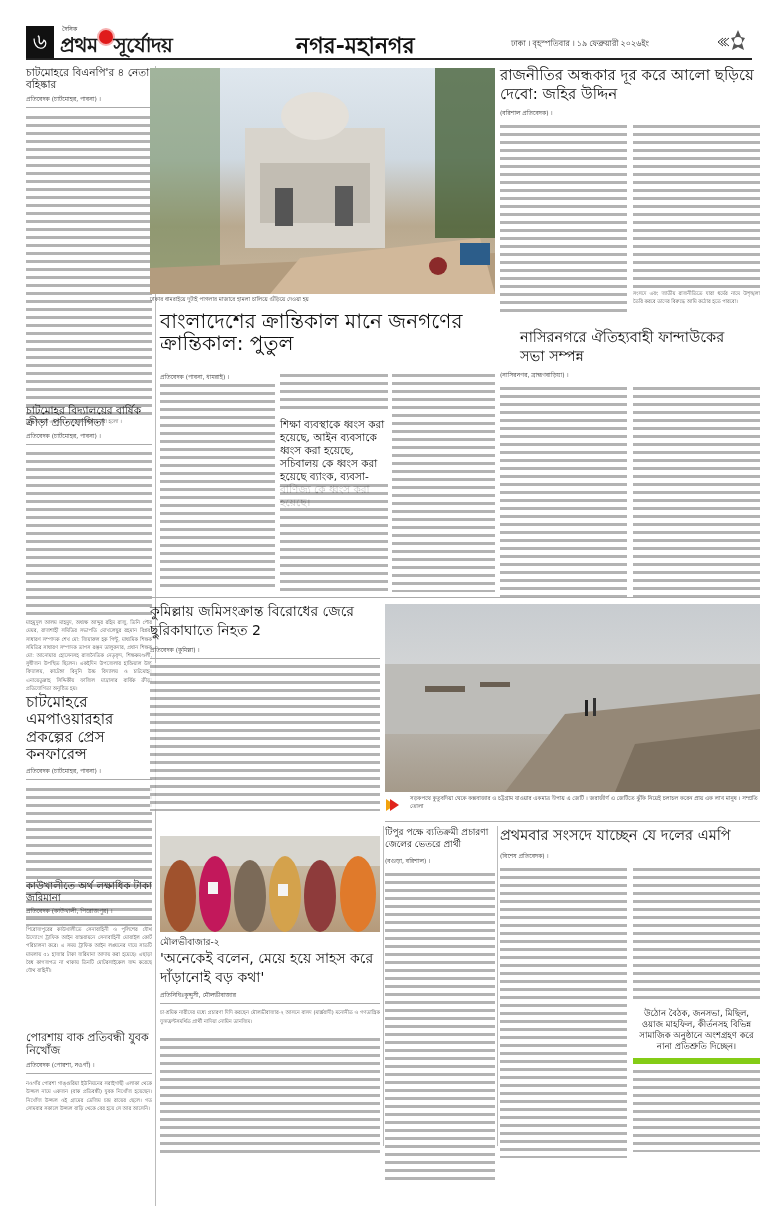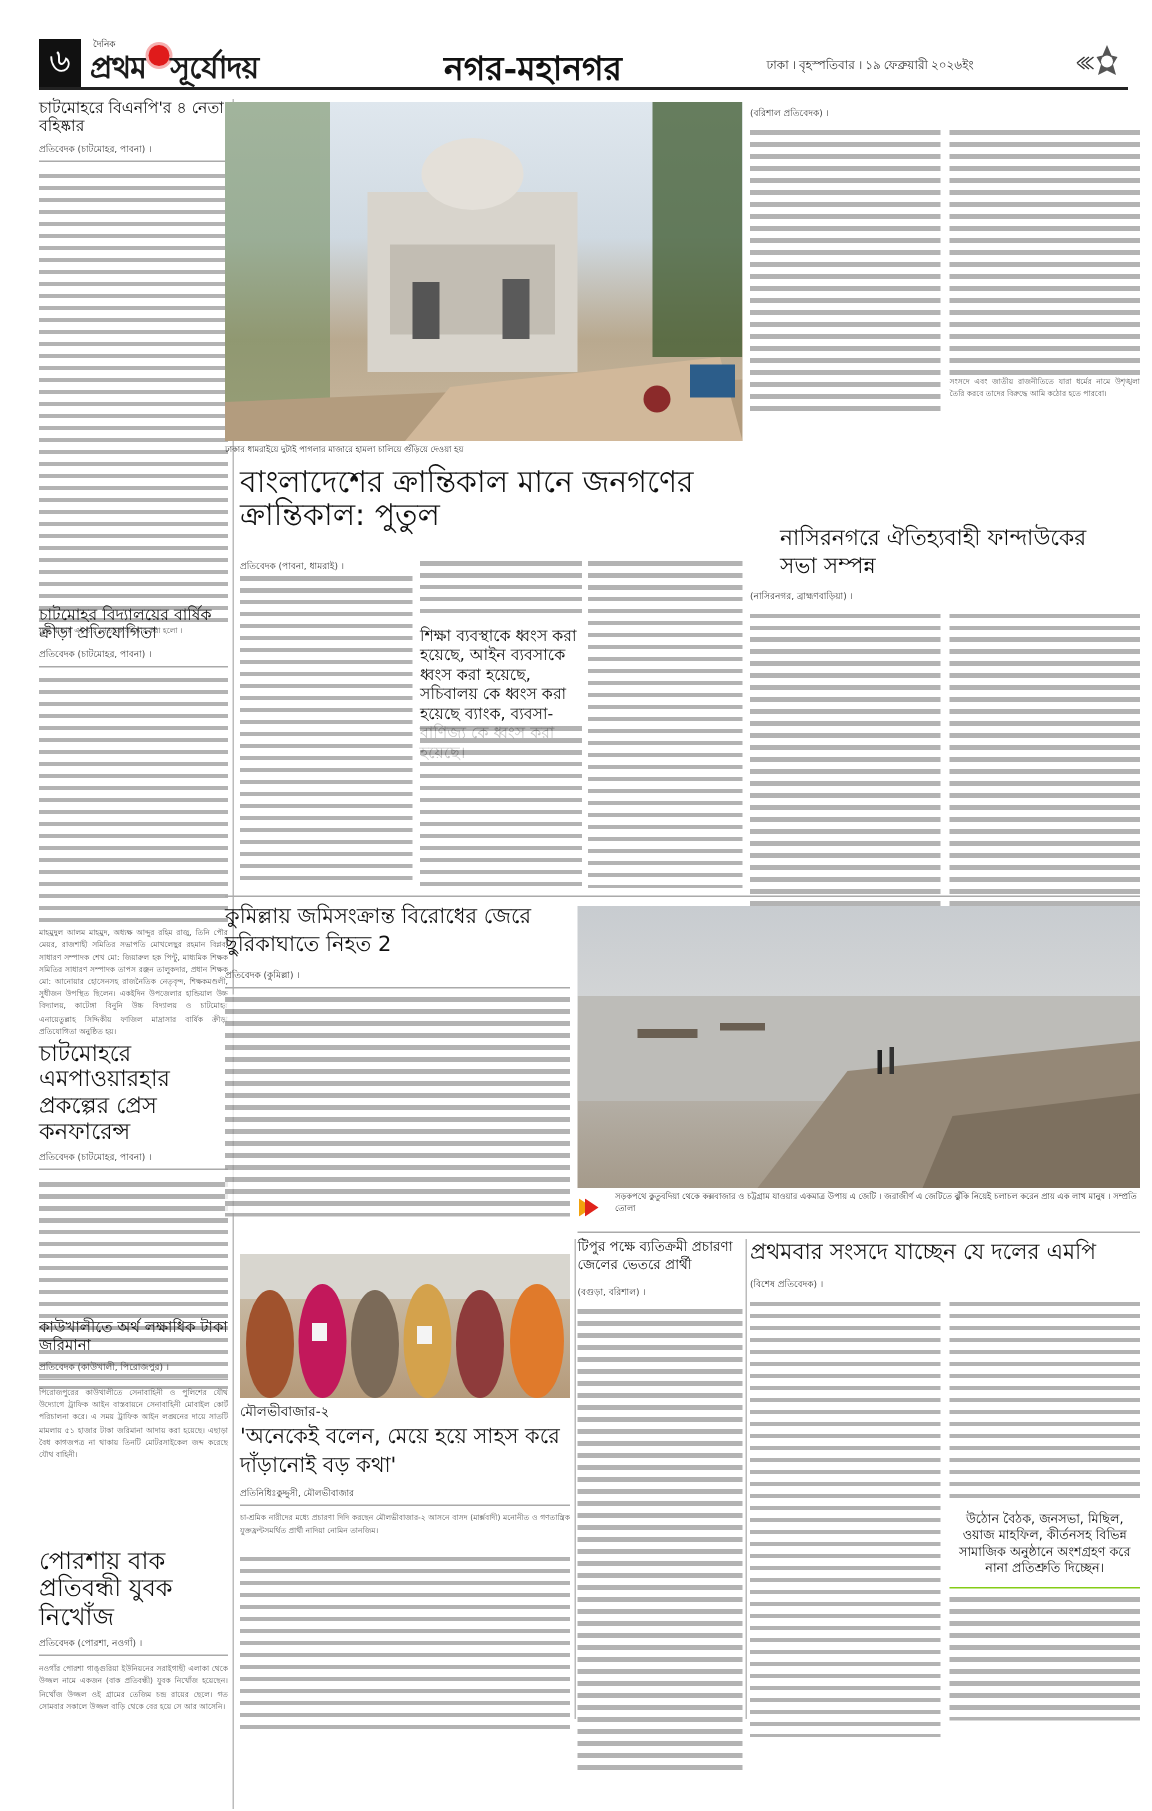--- a/index.html
+++ b/index.html
@@ -63,21 +63,21 @@
   <div class="lines" style="height:140px;margin-top:6px"></div>
 </div>
 
 <div class="abs" style="left:26px;top:880px;width:126px">
   <div class="headline" style="font-size:10px">কাউখালীতে অর্থ লক্ষাধিক টাকা জরিমানা</div>
   <div class="byline" style="margin-top:3px">প্রতিবেদক (কাউখালী, পিরোজপুর) ।</div>
   <div class="body-text" style="height:108px;margin-top:5px">পিরোজপুরের কাউখালীতে সেনাবাহিনী ও পুলিশের যৌথ উদ্যোগে ট্রাফিক আইন বাস্তবায়নে সেনাবাহিনী মোবাইল কোর্ট পরিচালনা করে। এ সময় ট্রাফিক আইন লঙ্ঘনের দায়ে সাতটি মামলায় ৫১ হাজার টাকা জরিমানা আদায় করা হয়েছে। এছাড়া বৈধ কাগজপত্র না থাকায় তিনটি মোটরসাইকেল জব্দ করেছে যৌথ বাহিনী।</div>
 </div>
 
 <div class="abs" style="left:26px;top:1032px;width:126px">
-  <div class="headline" style="font-size:16px">পোরশায় বাক প্রতিবন্ধী যুবক নিখোঁজ</div>
+  <div class="headline" style="font-size:11px">পোরশায় বাক প্রতিবন্ধী যুবক নিখোঁজ</div>
   <div class="byline" style="margin-top:3px">প্রতিবেদক (পোরশা, নওগাঁ) ।</div>
   <div class="body-text" style="height:110px;margin-top:5px">নওগাঁর পোরশা গাঙ্গুরিয়া ইউনিয়নের সরাইগাছী এলাকা থেকে উজ্জল নামে একজন (বাক প্রতিবন্ধী) যুবক নিখোঁজ হয়েছেন। নিখোঁজ উজ্জল ওই গ্রামের তেজিম চন্দ্র রায়ের ছেলে। গত সোমবার সকালে উজ্জল বাড়ি থেকে বের হয়ে সে আর আসেনি।</div>
 </div>
 
 <div class="abs vrule" style="left:155px;top:66px;height:1140px"></div>
 
 <div class="abs photo" style="left:150px;top:68px;width:345px;height:226px;background:linear-gradient(180deg,#dfe7ee 0%,#cfd9e1 40%,#b9a98f 70%,#c9b79d 100%)">
   <svg width="345" height="226">
     <rect x="0" y="0" width="70" height="226" fill="#6f8a5a" opacity=".55"></rect>
     <rect x="285" y="0" width="60" height="170" fill="#3e5a2e" opacity=".75"></rect>
@@ -88,41 +88,42 @@
     <rect x="185" y="118" width="18" height="40" fill="#5a5a5a"></rect>
     <polygon points="0,200 345,185 345,226 0,226" fill="#b39c7e"></polygon>
     <polygon points="150,190 330,170 345,226 120,226" fill="#d1b89a"></polygon>
     <rect x="310" y="175" width="30" height="22" fill="#2c5d8a"></rect>
     <circle cx="288" cy="198" r="9" fill="#8b2a2a"></circle>
   </svg>
 </div>
 <div class="abs caption" style="left:150px;top:296px;width:345px">ঢাকার ধামরাইয়ে দুটাই পাগলার মাজারে হামলা চালিয়ে গুঁড়িয়ে দেওয়া হয়</div>
 
 <div class="abs" style="left:500px;top:66px;width:260px">
+  <div class="headline" style="font-size:15px;line-height:19px">রাজনীতির অন্ধকার দূর করে আলো ছড়িয়ে দেবো: জহির উদ্দিন</div>
   <div class="byline" style="margin-top:4px;border:none">(বরিশাল প্রতিবেদক) ।</div>
   <div style="display:flex;gap:6px;margin-top:2px">
     <div class="lines" style="width:127px;height:190px"></div>
     <div style="width:127px">
       <div class="lines" style="height:166px"></div>
       <div class="body-text" style="height:24px">সংসদে এবং জাতীয় রাজনীতিতে যারা ধর্মের নামে উশৃঙ্খলা তৈরি করবে তাদের বিরুদ্ধে আমি কঠোর হতে পারবো।</div>
     </div>
   </div>
 </div>
 
 <div class="abs" style="left:160px;top:310px;width:330px">
   <div class="headline" style="font-size:20px;line-height:22px">বাংলাদেশের ক্রান্তিকাল মানে জনগণের ক্রান্তিকাল: পুতুল</div>
 </div>
 <div class="abs byline" style="left:160px;top:372px;width:110px;border:none">প্রতিবেদক (পাবনা, ধামরাই) ।</div>
 <div class="abs lines" style="left:160px;top:382px;width:115px;height:210px"></div>
 <div class="abs lines" style="left:280px;top:372px;width:108px;height:40px"></div>
 <div class="abs pull" style="left:280px;top:418px;width:110px">শিক্ষা ব্যবস্থাকে ধ্বংস করা হয়েছে, আইন ব্যবসাকে ধ্বংস করা হয়েছে, সচিবালয় কে ধ্বংস করা হয়েছে ব্যাংক, ব্যবসা- বাণিজ্য কে ধ্বংস করা হয়েছে।</div>
 <div class="abs lines" style="left:280px;top:482px;width:108px;height:110px"></div>
 <div class="abs lines" style="left:392px;top:372px;width:103px;height:220px"></div>
 
-<div class="abs" style="left:500px;top:350px;width:260px">
+<div class="abs" style="left:500px;top:328px;width:260px">
   <div class="headline" style="font-size:14.5px;line-height:19px;padding:0 20px">নাসিরনগরে ঐতিহ্যবাহী ফান্দাউকের সভা সম্পন্ন</div>
   <div class="byline" style="margin-top:4px;border:none">(নাসিরনগর, ব্রাহ্মণবাড়িয়া) ।</div>
   <div style="display:flex;gap:6px;margin-top:2px">
     <div class="lines" style="width:127px;height:214px"></div>
     <div class="lines" style="width:127px;height:214px"></div>
   </div>
 </div>
 
 <div class="abs hrule" style="left:150px;top:597px;width:610px"></div>
 
@@ -159,21 +160,21 @@
   <div class="lines" style="height:310px;margin-top:2px"></div>
 </div>
 
 <div class="abs" style="left:500px;top:826px;width:260px">
   <div class="headline" style="font-size:14.5px;line-height:19px">প্রথমবার সংসদে যাচ্ছেন যে দলের এমপি</div>
   <div class="byline" style="margin-top:6px;border:none">(বিশেষ প্রতিবেদক) ।</div>
   <div style="display:flex;gap:6px;margin-top:2px">
     <div class="lines" style="width:127px;height:292px"></div>
     <div style="width:127px">
       <div class="lines" style="height:136px"></div>
-      <div class="pull" style="text-align:center;font-size:8.5px;line-height:11px;padding:6px 4px;border-bottom:1px solid #84cc16">উঠোন বৈঠক, জনসভা, মিছিল, ওয়াজ মাহফিল, কীর্তনসহ বিভিন্ন সামাজিক অনুষ্ঠানে অংশগ্রহণ করে নানা প্রতিশ্রুতি দিচ্ছেন।</div>
+      <div class="pull" style="text-align:center;font-size:8.5px;line-height:11px;padding:6px 4px;border-bottom:6px solid #84cc16">উঠোন বৈঠক, জনসভা, মিছিল, ওয়াজ মাহফিল, কীর্তনসহ বিভিন্ন সামাজিক অনুষ্ঠানে অংশগ্রহণ করে নানা প্রতিশ্রুতি দিচ্ছেন।</div>
       <div class="lines" style="height:84px;margin-top:4px"></div>
     </div>
   </div>
 </div>
 
 <div class="abs photo" style="left:160px;top:836px;width:220px;height:96px;background:linear-gradient(180deg,#cfc6b4 0%,#b59a7a 100%)">
   <svg width="220" height="96">
     <rect x="0" y="0" width="220" height="30" fill="#d8d6cf"></rect>
     <ellipse cx="20" cy="60" rx="16" ry="36" fill="#a0522d"></ellipse>
     <ellipse cx="55" cy="58" rx="16" ry="38" fill="#c2185b"></ellipse>

